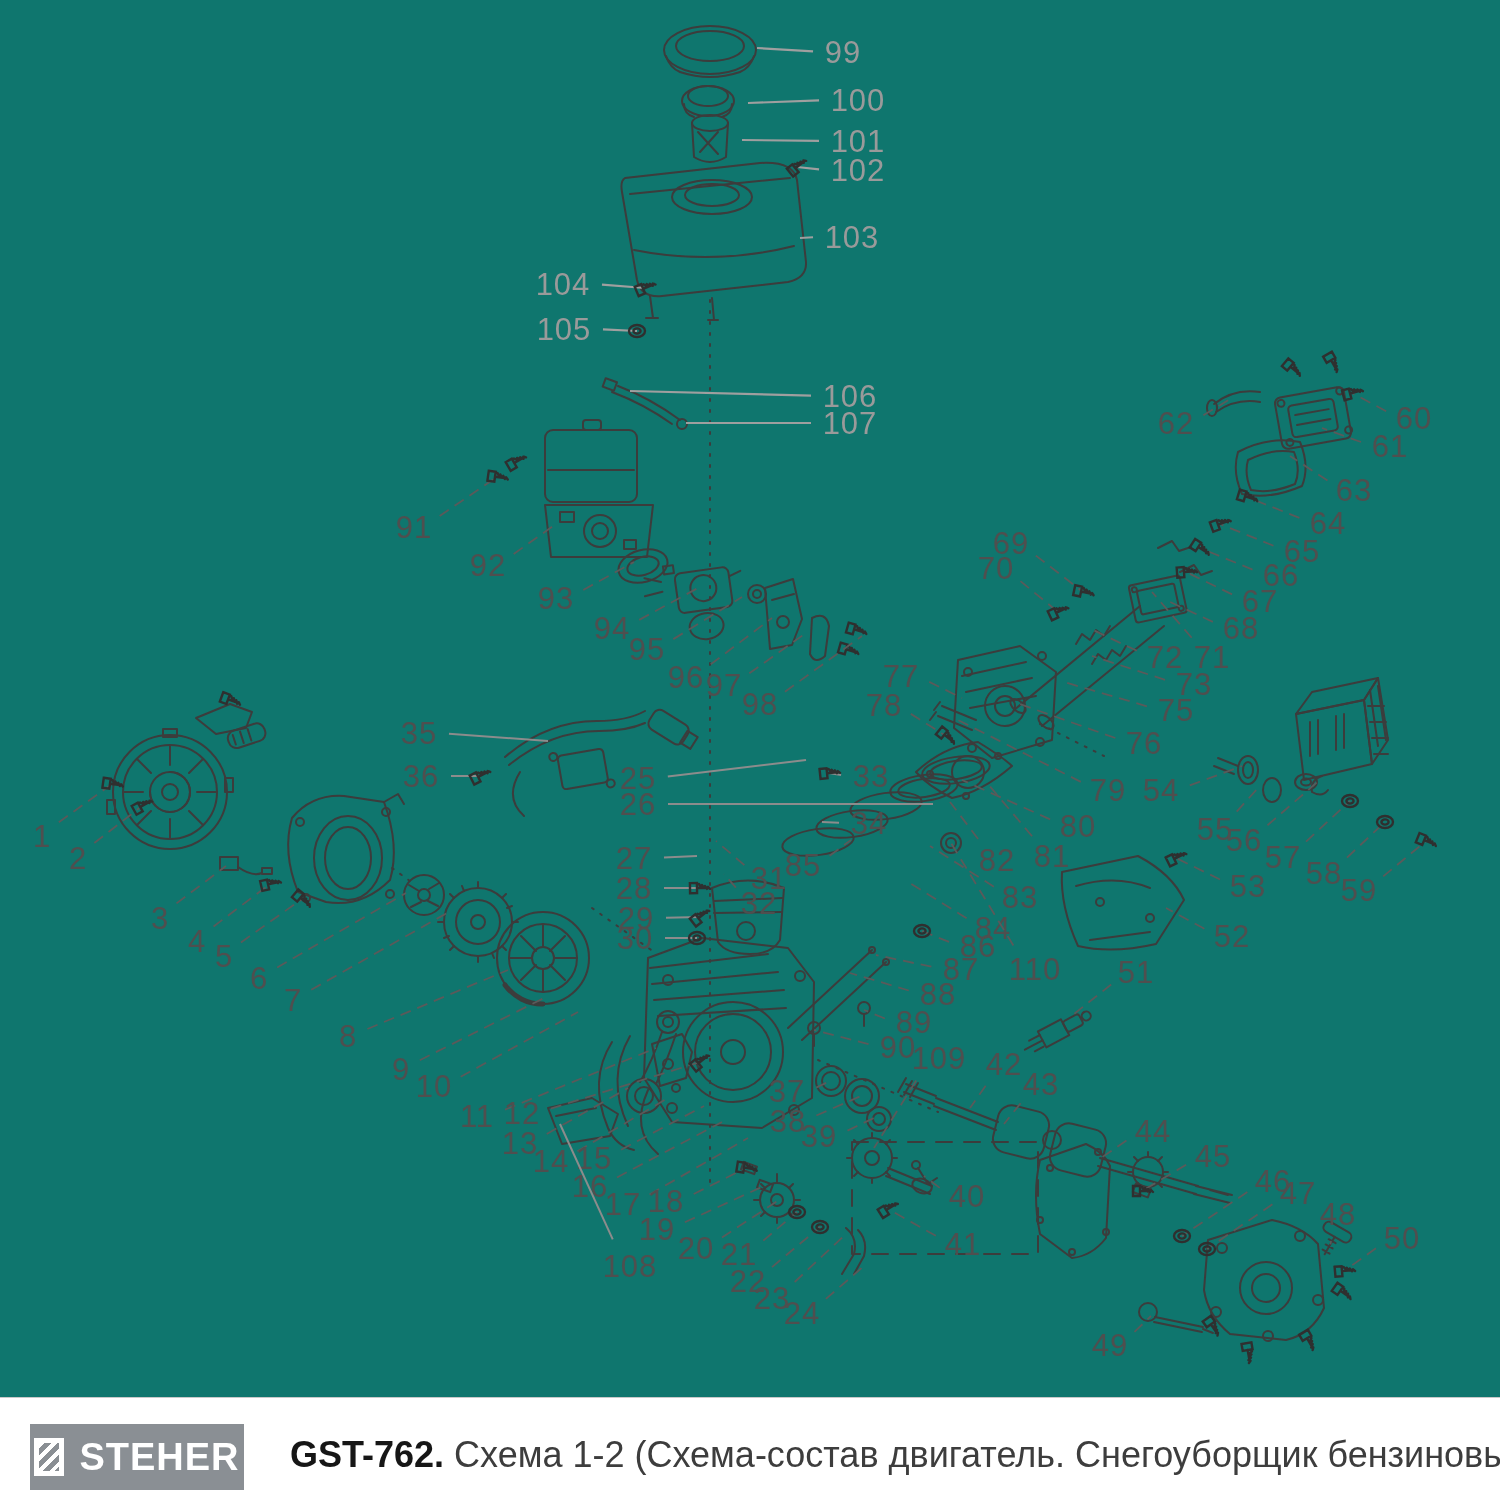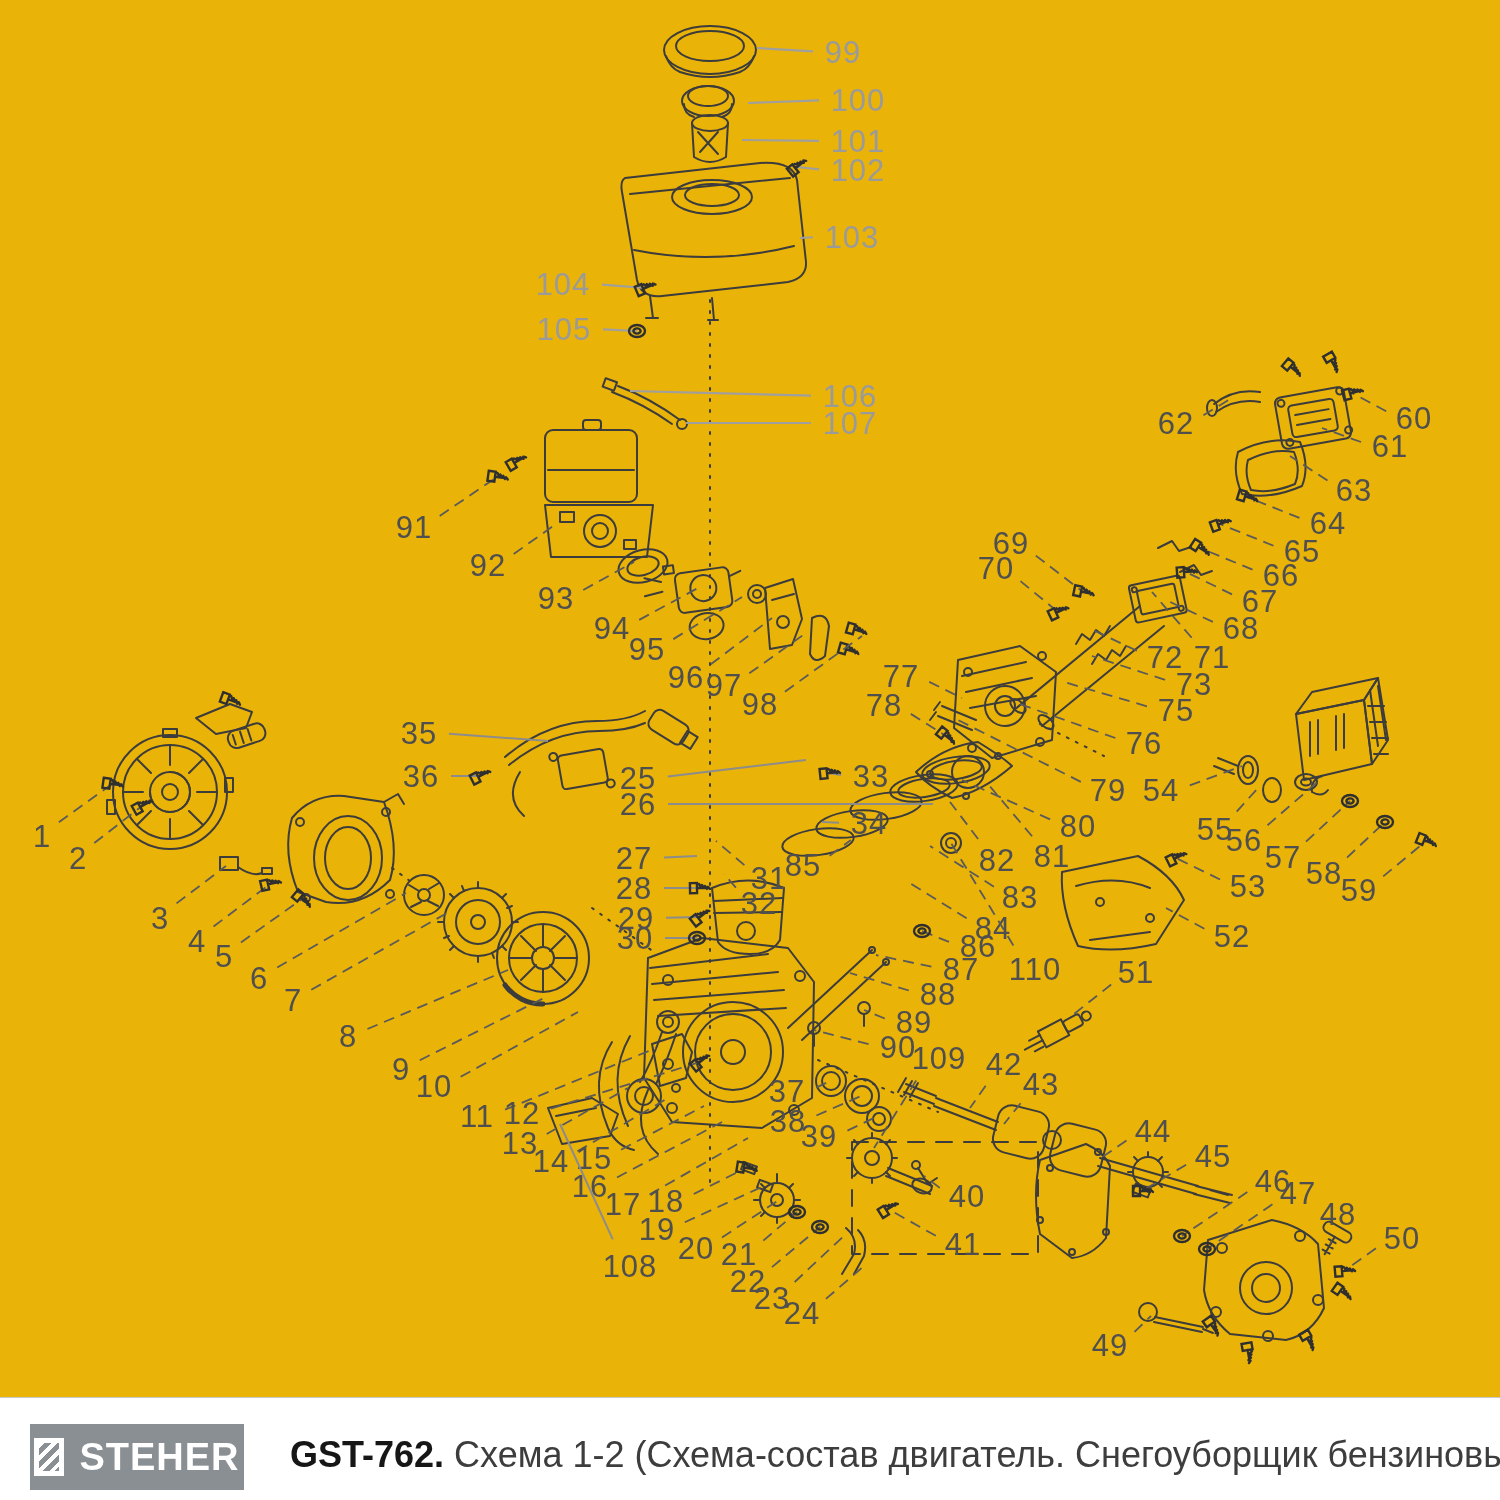--- a/index.html
+++ b/index.html
@@ -1,21 +1,21 @@
 <!DOCTYPE html>
 <html style="--label-dark: #4f4f4f; --label-gray: #9a9a9a; --leader-dark: #5a5a5a; --leader-gray: #9f9f9f; --sketch: #3c3c3c; --logo-bg: #8a8f94;"><head>
 <meta charset="utf-8">
 <style>
   :root{
     --label-dark:#4f4f4f; --label-gray:#9a9a9a;
     --leader-dark:#5a5a5a; --leader-gray:#9f9f9f;
     --sketch:#3c3c3c; --logo-bg:#8a8f94;
   }
   html,body{margin:0;padding:0;background:#fff;}
-  .page{position:relative;width:1500px;height:1500px;background:#eab308;overflow:hidden;
+  .page{position:relative;width:1500px;height:1500px;background:#0f766e;overflow:hidden;
         font-family:"Liberation Sans",sans-serif;}
   svg{position:absolute;left:0;top:0;}
   .sk path,.sk rect,.sk circle,.sk ellipse,.sk line,.sk polyline,.sk polygon{
     stroke:var(--sketch);fill:none;stroke-width:2;stroke-linecap:round;stroke-linejoin:round;}
   .sk .thick{stroke-width:5;}
   .callout-text{font-family:"Liberation Sans",sans-serif;font-size:31px;letter-spacing:1px;
     fill:var(--label-dark);text-anchor:middle;}
   .callout-text.gray{fill:var(--label-gray);}
   .leader{stroke:var(--leader-dark);stroke-width:1.8;fill:none;stroke-dasharray:11 7;}
   .leader.solid{stroke-dasharray:none;stroke:#8c8c8c;stroke-width:2;}

